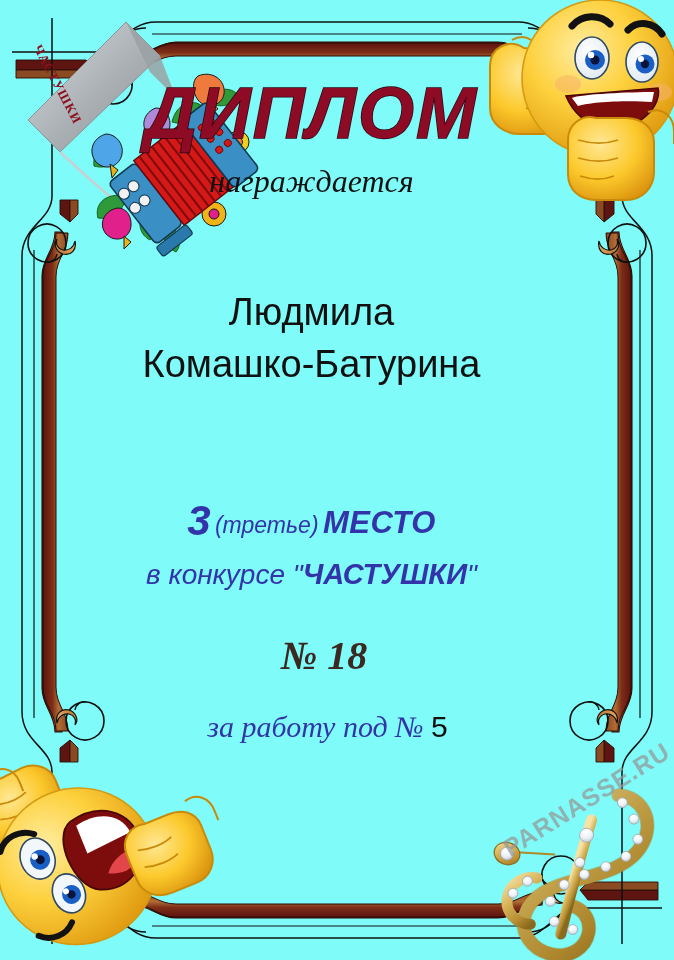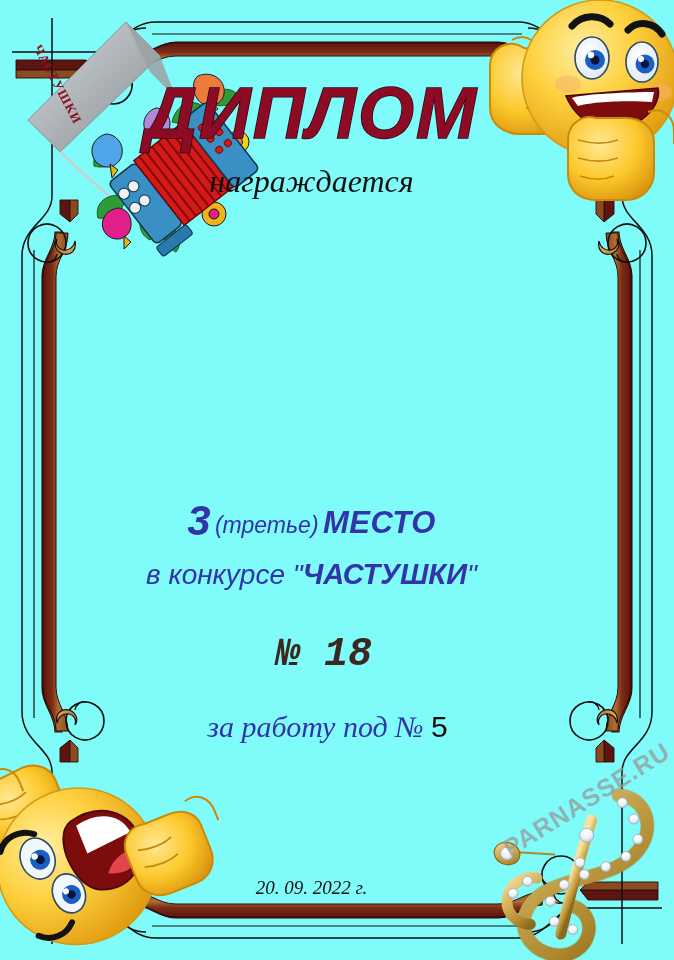--- a/index.html
+++ b/index.html
@@ -56,21 +56,21 @@
     position:absolute;left:0;right:0;top:558px;
     color:#3333aa;font-style:italic;font-size:28px;
     font-family:"Liberation Sans", sans-serif;
   }
   .contest-name{font-weight:bold;font-size:29px;}
 
   .number{
     position:absolute;left:0;right:0;top:632px;
     font-size:40px;font-weight:bold;font-style:italic;
     color:#3b2820;
-    font-family:Liberation Mono, monospace;
+    font-family:Liberation Serif, serif;
     margin-left:25px;
   }
   .work-line{
     position:absolute;left:12px;right:0;top:710px;
     font-size:30px;font-style:italic;color:#3333aa;
     font-family:"Liberation Serif", serif;
     padding-left:20px;
   }
   .work-num{color:#111;font-style:normal;font-family:"Liberation Sans",sans-serif;font-size:30px;}
 
@@ -461,38 +461,39 @@
     </g>
   </svg>
 
   <div class="content">
 
     <div class="title">ДИПЛОМ</div>
 
     <div class="subtitle">награждается</div>
 
     <div class="recipient">
+      <div>Людмила</div>
+      <div>Комашко-Батурина</div>
     </div>
 
     <div class="place-line">
       <span class="place-num">3</span>
       <span class="place-word">(третье)</span>
       <span class="place-label">МЕСТО</span>
     </div>
 
     <div class="contest-line">
       <span>в конкурсе</span>
       <span>"</span><span class="contest-name">ЧАСТУШКИ</span><span>"</span>
     </div>
 
     <div class="number">№ 18</div>
 
     <div class="work-line">
       <span>за работу под №</span>
       <span class="work-num">5</span>
     </div>
 
-    <div class="date">20. 09. 2022 г.</div>
   </div>
 
   <div class="watermark">PARNASSE.RU</div>
 
 </div>
 
 </body></html>

